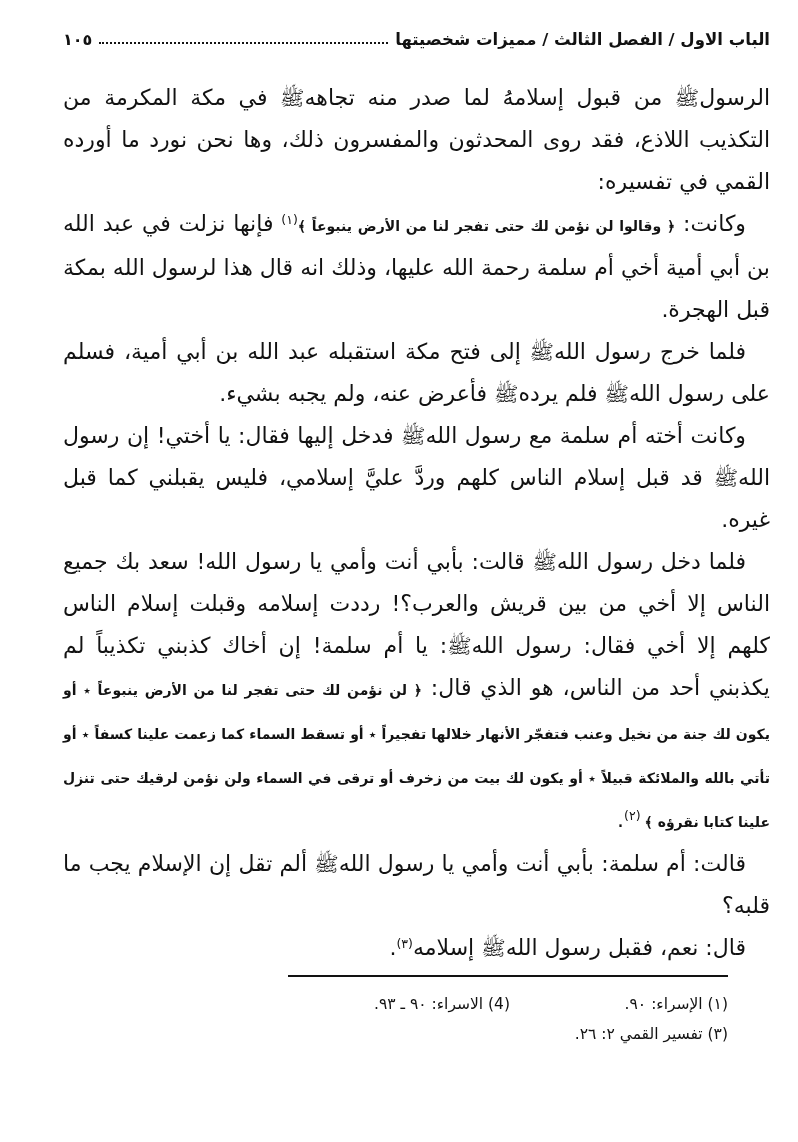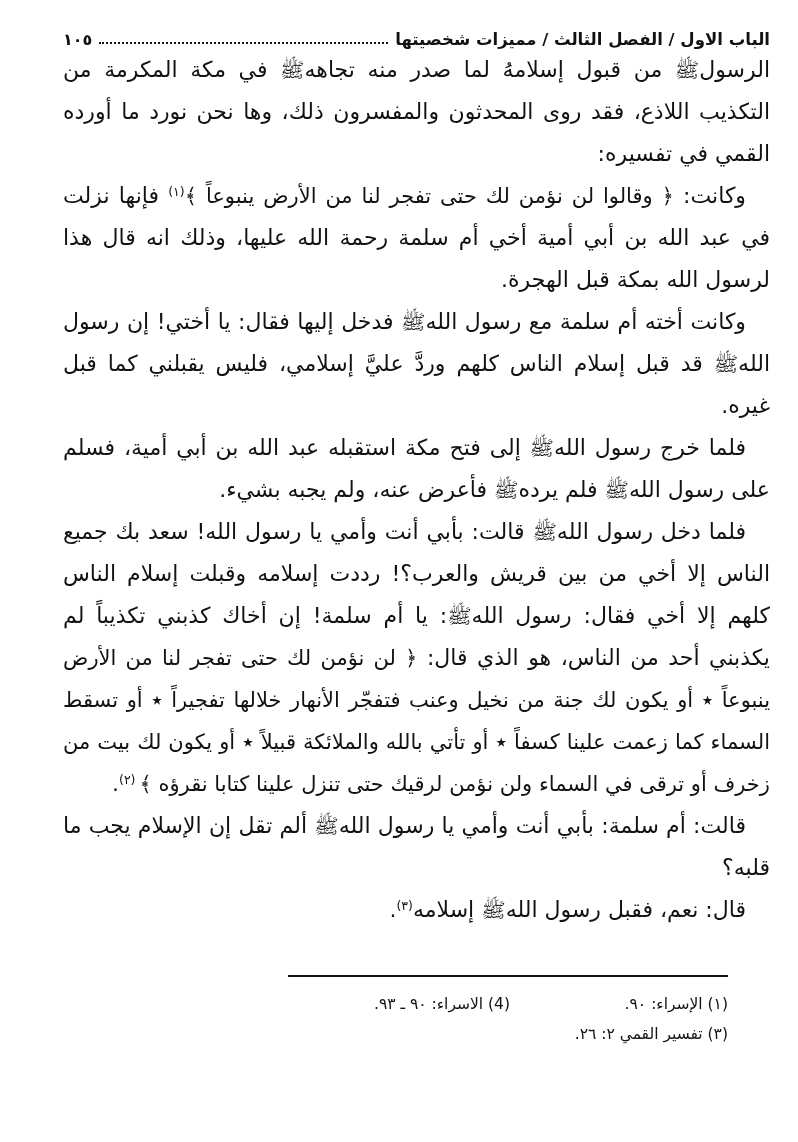--- a/index.html
+++ b/index.html
@@ -39,36 +39,37 @@
     align-self: flex-end;
     transform: translateY(-5px);
     min-width: 30px;
   }
   .running-head .pageno {
     font-size: 16px;
     font-weight: bold;
   }
   
   .body-text {
+    margin-top: 28px;
     font-size: 22px;
     line-height: 42px;
     text-align: justify;
     text-justify: inter-word;
   }
   .body-text p {
     margin: 0;
     padding: 0;
     text-indent: 24px;
   }
   .body-text p.noindent {
     text-indent: 0;
   }
   .verse {
-    font-weight: normal;
-    font-size: 21px;
+    font-weight: bold;
+    font-size: 14px;
   }
   .fnref {
     font-size: 12.5px;
     vertical-align: 7px;
     line-height: 0;
     font-weight: normal;
   }
   .honorific {
     font-size: 0.92em;
   }
@@ -106,22 +107,22 @@
 
   <div class="running-head">
     <span>الباب الاول / الفصل الثالث / مميزات شخصيتها</span>
     <span class="leader"></span>
     <span class="pageno">١٠٥</span>
   </div>
 
   <div class="body-text">
       <p class="noindent"><span>الرسول</span><span class="honorific">ﷺ</span><span> من قبول إسلامهُ لما صدر منه تجاهه</span><span class="honorific">ﷺ</span><span> في مكة المكرمة من التكذيب اللاذع، فقد روى المحدثون والمفسرون ذلك، وها نحن نورد ما أورده القمي في تفسيره:</span></p>
       <p><span>وكانت: </span><span class="verse">﴿ وقالوا لن نؤمن لك حتى تفجر لنا من الأرض ينبوعاً ﴾</span><span class="fnref">(١)</span><span> فإنها نزلت في عبد الله بن أبي أمية أخي أم سلمة رحمة الله عليها، وذلك انه قال هذا لرسول الله بمكة قبل الهجرة.</span></p>
+      <p><span>فلما خرج رسول الله</span><span class="honorific">ﷺ</span><span> إلى فتح مكة استقبله عبد الله بن أبي أمية، فسلم على رسول الله</span><span class="honorific">ﷺ</span><span> فلم يرده</span><span class="honorific">ﷺ</span><span> فأعرض عنه، ولم يجبه بشيء.</span></p>
       <p><span>وكانت أخته أم سلمة مع رسول الله</span><span class="honorific">ﷺ</span><span> فدخل إليها فقال: يا أختي! إن رسول الله</span><span class="honorific">ﷺ</span><span> قد قبل إسلام الناس كلهم وردَّ عليَّ إسلامي، فليس يقبلني كما قبل غيره.</span></p>
-      <p><span>فلما خرج رسول الله</span><span class="honorific">ﷺ</span><span> إلى فتح مكة استقبله عبد الله بن أبي أمية، فسلم على رسول الله</span><span class="honorific">ﷺ</span><span> فلم يرده</span><span class="honorific">ﷺ</span><span> فأعرض عنه، ولم يجبه بشيء.</span></p>
       <p><span>فلما دخل رسول الله</span><span class="honorific">ﷺ</span><span> قالت: بأبي أنت وأمي يا رسول الله! سعد بك جميع الناس إلا أخي من بين قريش والعرب؟! رددت إسلامه وقبلت إسلام الناس كلهم إلا أخي فقال: رسول الله</span><span class="honorific">ﷺ</span><span>: يا أم سلمة! إن أخاك كذبني تكذيباً لم يكذبني أحد من الناس، هو الذي قال: </span><span class="verse">﴿ لن نؤمن لك حتى تفجر لنا من الأرض ينبوعاً ٭ أو يكون لك جنة من نخيل وعنب فتفجّر الأنهار خلالها تفجيراً ٭ أو تسقط السماء كما زعمت علينا كسفاً ٭ أو تأتي بالله والملائكة قبيلاً ٭ أو يكون لك بيت من زخرف أو ترقى في السماء ولن نؤمن لرقيك حتى تنزل علينا كتابا نقرؤه ﴾</span><span class="fnref"> (٢)</span><span>.</span></p>
       <p><span>قالت: أم سلمة: بأبي أنت وأمي يا رسول الله</span><span class="honorific">ﷺ</span><span> ألم تقل إن الإسلام يجب ما قلبه؟</span></p>
       <p><span>قال: نعم، فقبل رسول الله</span><span class="honorific">ﷺ</span><span> إسلامه</span><span class="fnref">(٣)</span><span>.</span></p>
     </div>
 
   <div class="footnotes">
     <div class="fn-rule"></div>
     <div class="fn-row">
       <span class="fn-col-right">(١) الإسراء: ٩٠.</span>
       <span class="fn-col-left">(4) الاسراء: ٩٠ ـ ٩٣.</span>

